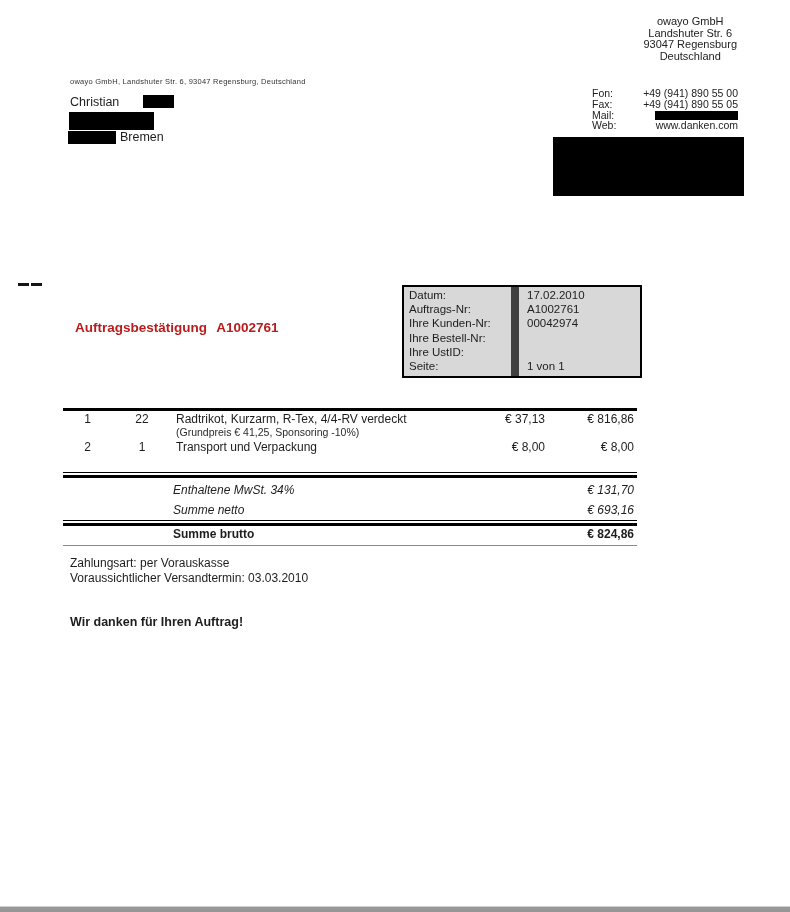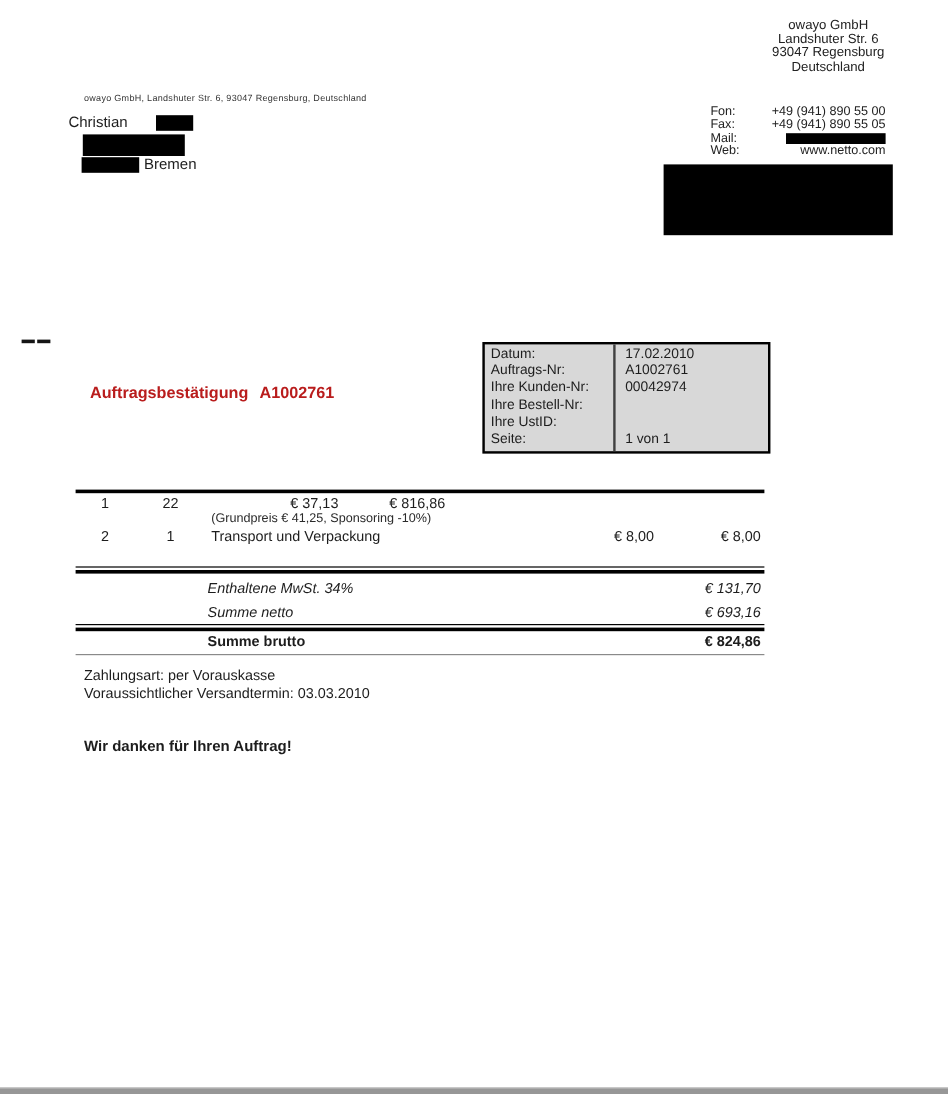--- a/index.html
+++ b/index.html
@@ -10,35 +10,35 @@
   
   .company-block{position:absolute;top:16px;right:53px;text-align:center;font-size:11px;line-height:11.5px;color:#222;}
   
   .contact-block{position:absolute;top:88px;left:592px;width:146px;font-size:10.5px;line-height:11px;color:#222;}
   .contact-row{display:flex;justify-content:space-between;height:10.8px;}
   .redact-mail{width:83px;height:9px;background:#000;margin-top:1px;}
   
   .redact-box{position:absolute;left:553px;top:137px;width:191px;height:59px;background:#000;}
   
   .sender-line{position:absolute;left:70px;top:77px;font-size:7.5px;letter-spacing:.25px;color:#333;}
-  .r-line1{position:absolute;left:57px;top:95px;font-size:12.5px;display:flex;align-items:center;gap:19px;}
+  .r-line1{position:absolute;left:70px;top:95px;font-size:12.5px;display:flex;gap:19px;}
   .r-line1 .bar{width:31px;height:13px;background:#000;margin-left:5px;}
   .r-bar2{position:absolute;left:69px;top:112px;width:85px;height:18px;background:#000;}
   .r-line3{position:absolute;left:68px;top:130px;font-size:12.5px;display:flex;align-items:center;}
   .r-line3 .bar{width:48px;height:13px;background:#000;margin-right:4px;}
   
   .fold-marks{position:absolute;left:18px;top:283px;display:flex;}
   .fold-marks i{display:block;width:11px;height:2.5px;background:#151515;margin-right:2px;}
   
   .doc-title{position:absolute;left:75px;top:284px;font-size:13.5px;font-weight:bold;word-spacing:6px;color:#b91c1c;margin-top:36px;}
   
   .info-box{position:absolute;left:402px;top:285px;width:240px;height:93px;background:#d8d8d8;border:2px solid #000;box-sizing:border-box;font-size:11.5px;}
   .info-grid{display:flex;height:100%;}
   .info-labels{width:102px;padding:1px 0 0 5px;}
-  .info-values{flex:1;border-left:2px solid #404040;padding:1px 0 0 8px;}
+  .info-values{flex:1;border-left:8px solid #404040;padding:1px 0 0 8px;}
   .info-labels div,.info-values div{height:14.2px;line-height:14.2px;white-space:nowrap;}
   
   .trow{position:absolute;left:63px;width:574px;display:flex;font-size:12px;}
   .c-pos{width:49px;text-align:center;}
   .c-qty{width:60px;text-align:center;}
   .c-desc{flex:1;padding-left:4px;white-space:nowrap;overflow:hidden;}
   .c-e{width:110px;text-align:right;}
   .c-g{width:92px;text-align:right;padding-right:3px;box-sizing:border-box;}
   .t-header{top:391px;font-weight:bold;}
   .t-header .c-desc{padding-left:4px;}
@@ -90,21 +90,21 @@
     <div class="contact-row">
       <span>Fax:</span>
       <span>+49 (941) 890 55 05</span>
     </div>
     <div class="contact-row">
       <span>Mail:</span>
       <span class="redact-mail"></span>
     </div>
     <div class="contact-row">
       <span>Web:</span>
-      <span>www.netto.com</span>
+      <span>www.danken.com</span>
     </div>
   </div>
 
   <div class="redact-box"></div>
 
   <div class="sender-line">owayo GmbH, Landshuter Str. 6, 93047 Regensburg, Deutschland</div>
 
   <div class="r-line1">
     <span>Christian</span>
     <span class="bar"></span>
@@ -141,20 +141,21 @@
         <div>1 von 1</div>
       </div>
     </div>
   </div>
 
   <div class="rule rule-header"></div>
 
   <div class="trow t-row1">
     <span class="c-pos">1</span>
     <span class="c-qty">22</span>
+    <span class="c-desc">Radtrikot, Kurzarm, R-Tex, 4/4-RV verdeckt</span>
     <span class="c-e">€ 37,13</span>
     <span class="c-g">€ 816,86</span>
   </div>
   <div class="t-note">(Grundpreis € 41,25, Sponsoring -10%)</div>
 
   <div class="trow t-row2">
     <span class="c-pos">2</span>
     <span class="c-qty">1</span>
     <span class="c-desc">Transport und Verpackung</span>
     <span class="c-e">€ 8,00</span>

